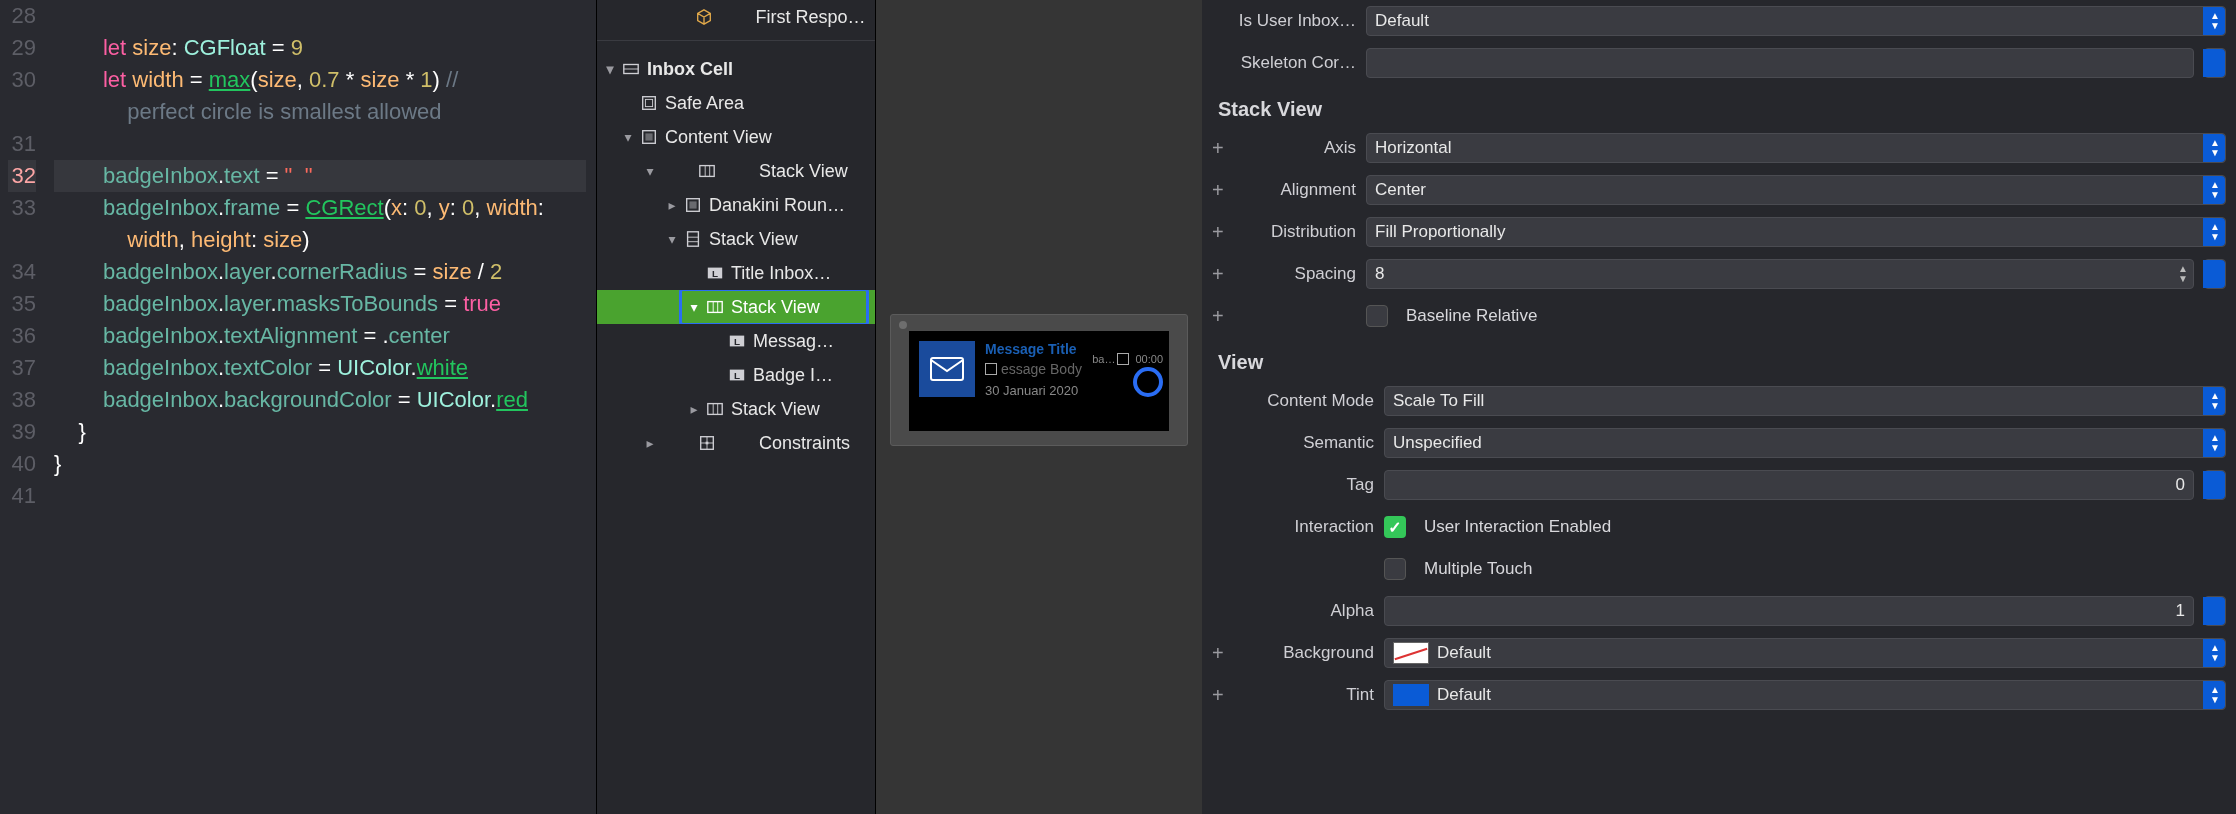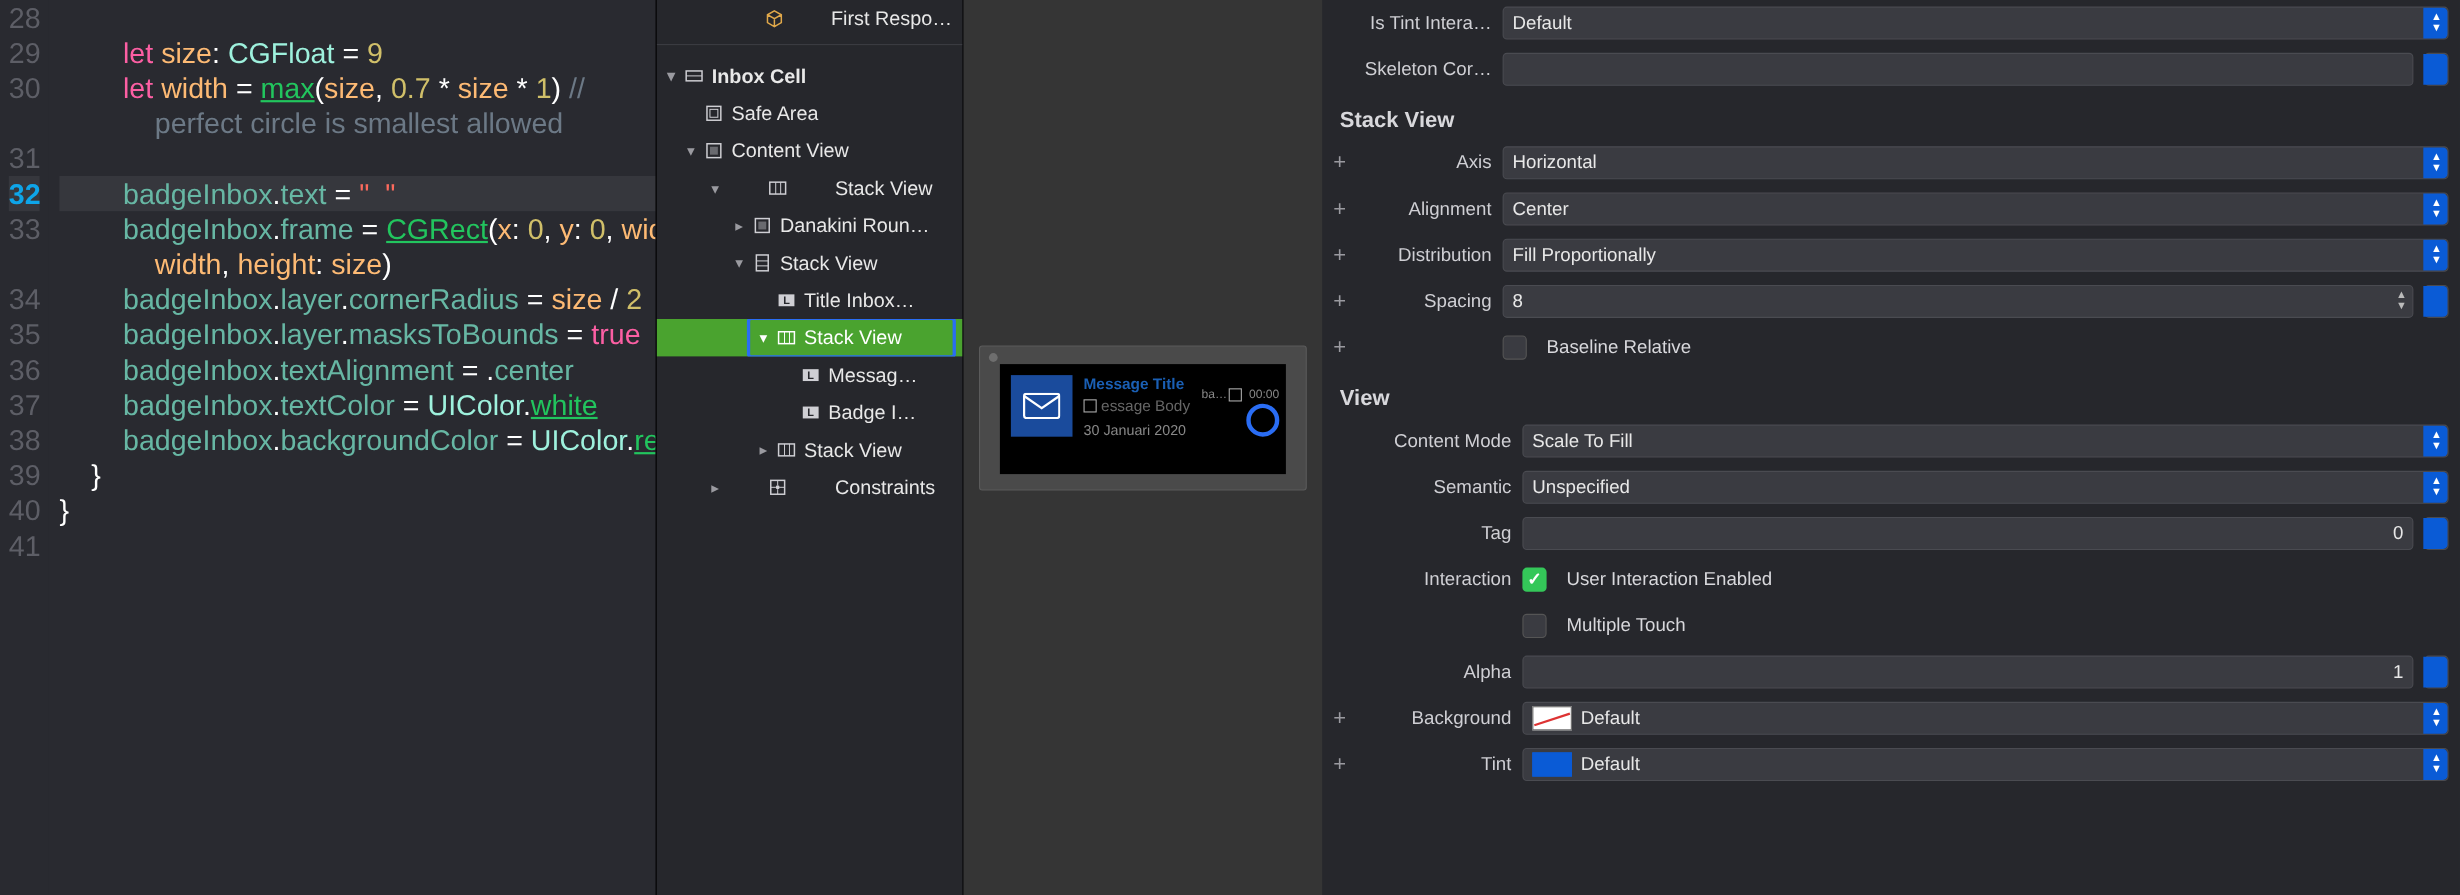--- a/index.html
+++ b/index.html
@@ -1,23 +1,23 @@
 <!DOCTYPE html>
 <html><head>
 <meta charset="utf-8">
 <style>
   * { margin: 0; padding: 0; box-sizing: border-box; font-family: -apple-system, "Helvetica Neue", Arial, sans-serif; }
   body { background: #292a30; color: #ddd; overflow: hidden; }
   .root { display: flex; width: 2236px; height: 814px; }
 
   
-  .code-pane { width: 596px; height: 100%; background: #292a30; display: flex; font-family: "SF Mono", Menlo, monospace; font-size: 26px; line-height: 32px; }
+  .code-pane { width: 596px; height: 100%; background: #292a30; display: flex; font-family: "SF Mono", Menlo, monospace; font-size: 22px; line-height: 32px; }
   .gutter { width: 44px; background: #292a30; color: #5d5e66; text-align: right; padding: 0 8px; user-select: none; }
   .gutter .ln { height: 32px; }
-  .gutter .hl { background: #36373d; color: #0ea5e9; font-weight: bold; }
+  .gutter .hl { background: #36373d; color: #fca5a5; }
   .code { flex: 1; padding: 0 10px; white-space: pre; }
   .code .line { height: 32px; }
   .code .hl { background: #36373d; }
   .kw { color: #fc5fa3; }      
   .fn { color: #22c55e; text-decoration: underline; }      
   .pr { color: #67b7a4; }      
   .ty { color: #9ef1dd; }      
   .nu { color: #d0bf69; }      
   .st { color: #fc6a5d; }      
   .co { color: #6c7986; }      
@@ -273,21 +273,21 @@
         </div>
       </div>
       <div class="blue-ring"></div>
     </div>
   </div>
 
   <div class="inspector-pane">
 
     <div class="irow">
       <span class="plus"></span>
-      <span class="ilabel">Is Tint Intera…</span>
+      <span class="ilabel">Is User Inbox…</span>
       <div class="ctrl blue-end">
         <span>Default</span>
         <span class="caret">▲<br>▼</span>
       </div>
     </div>
 
     <div class="irow">
       <span class="plus"></span>
       <span class="ilabel">Skeleton Cor…</span>
       <div class="ctrl" style="flex:1;"></div>

